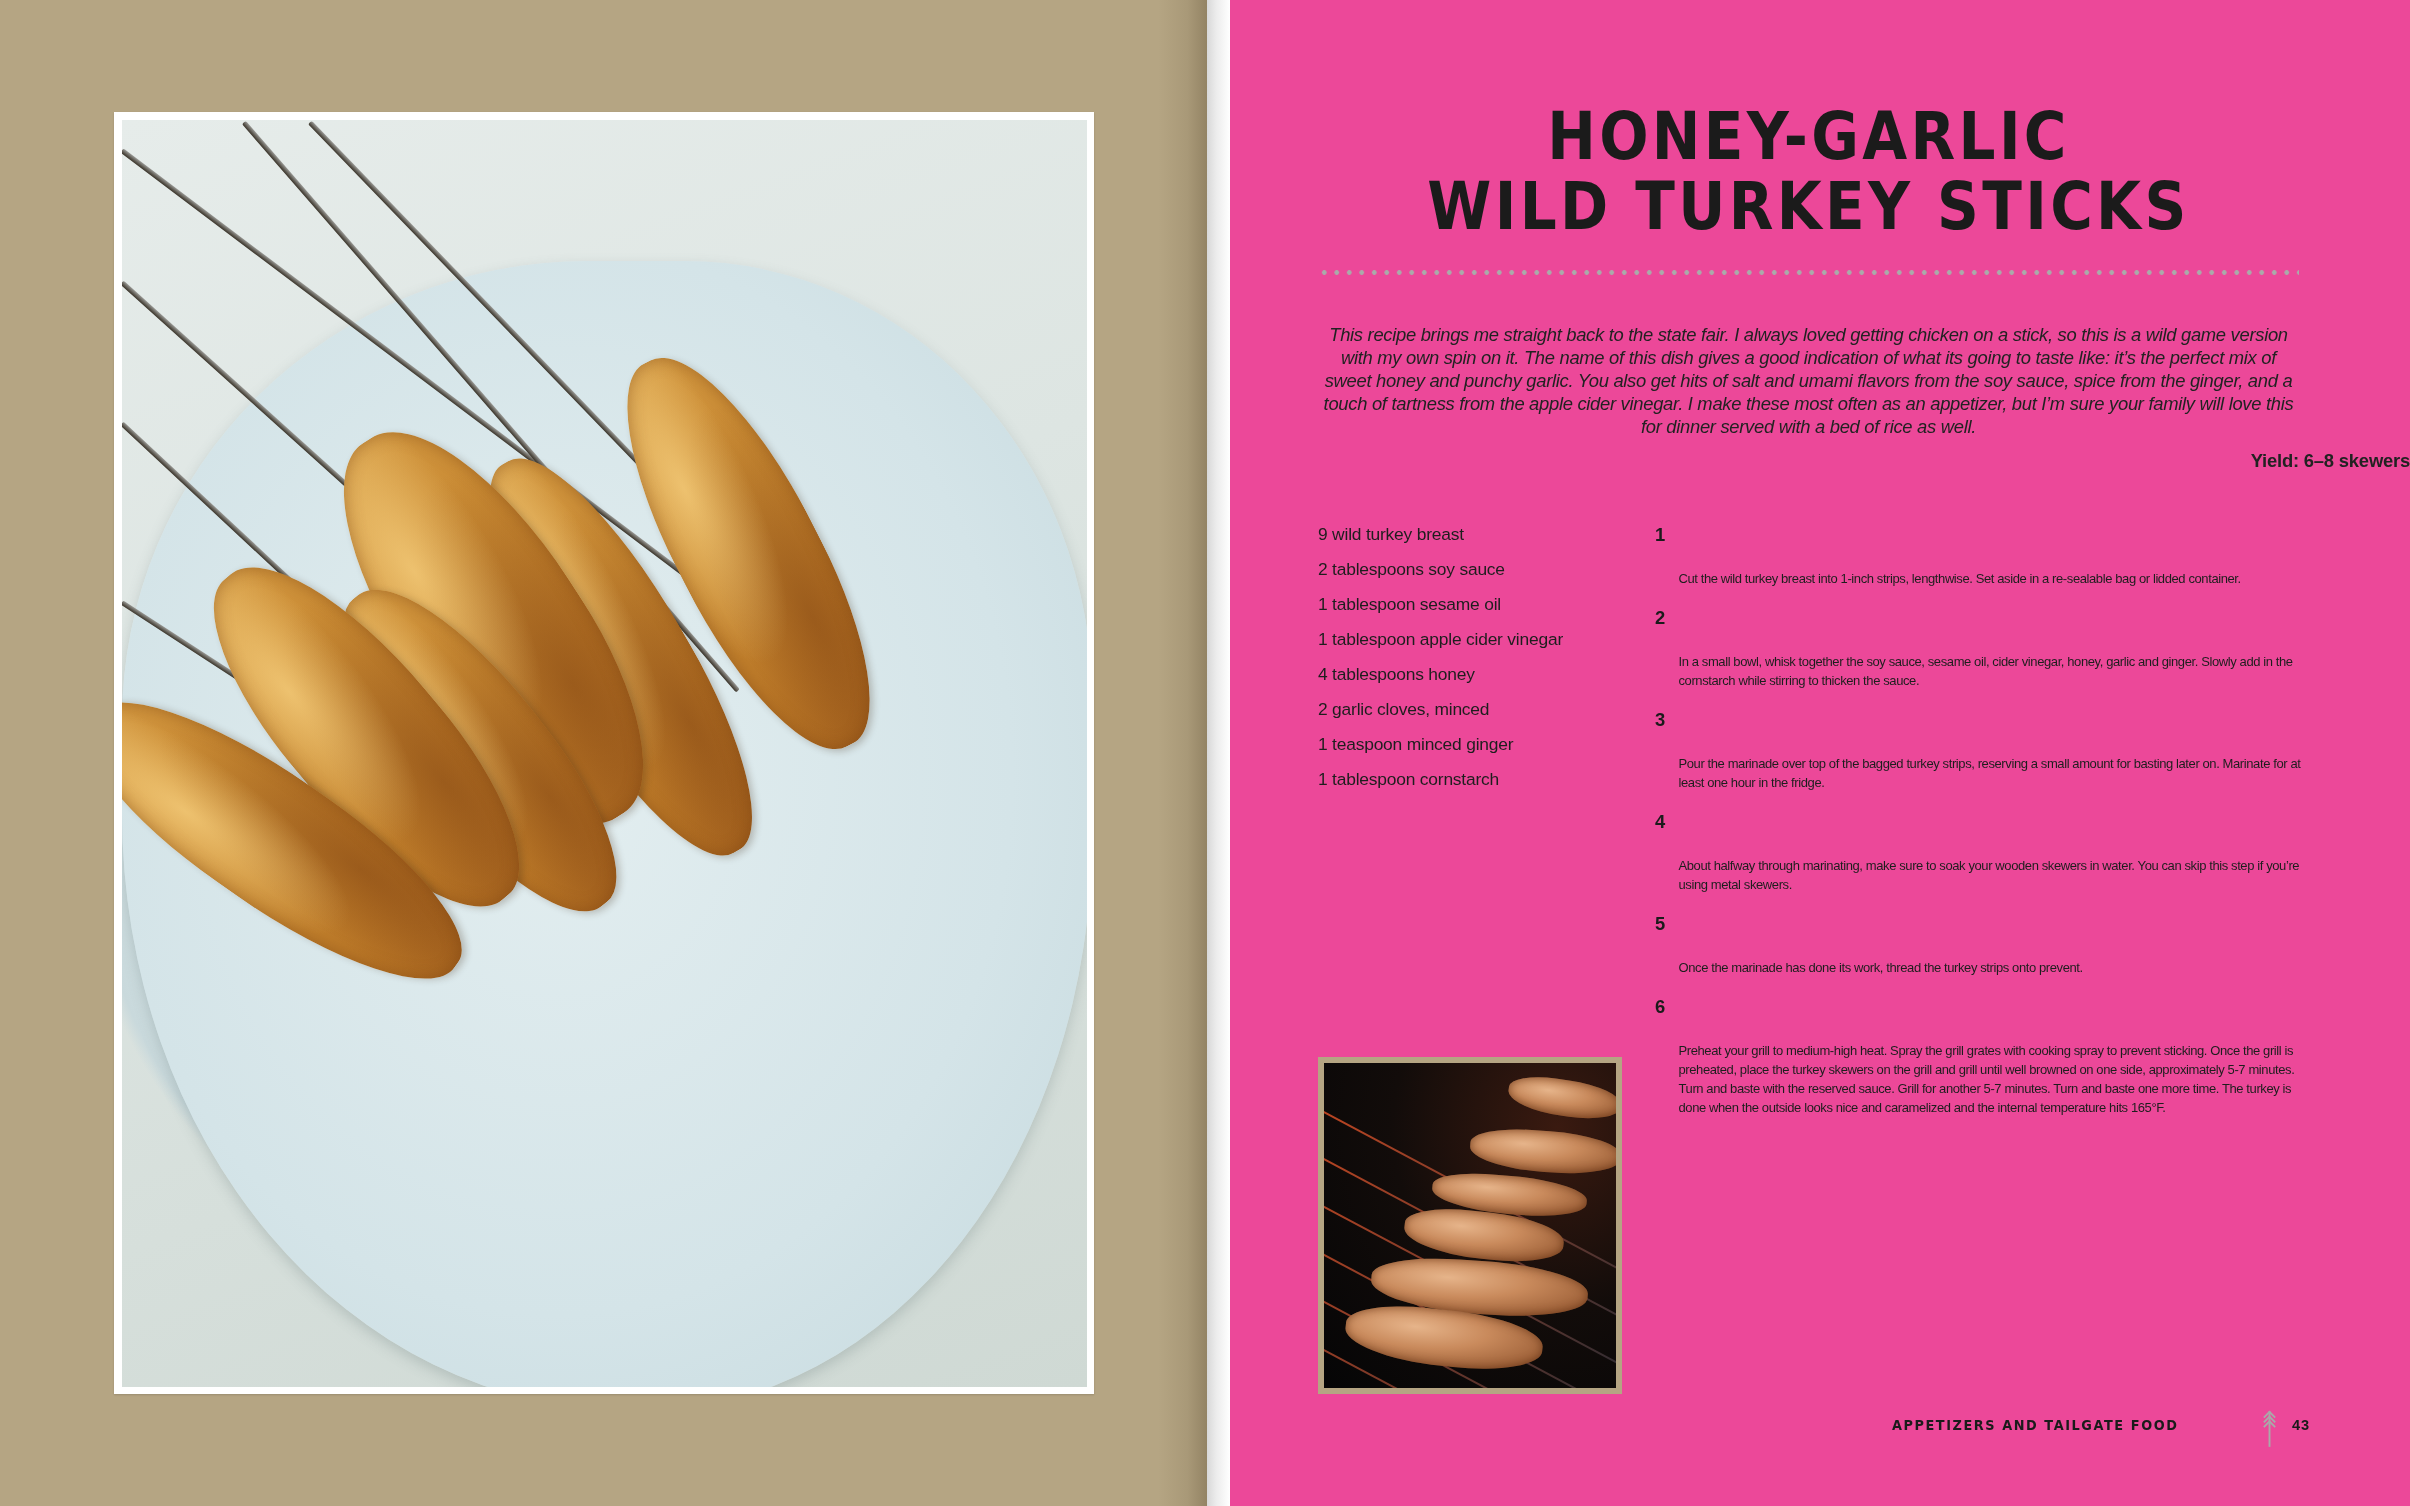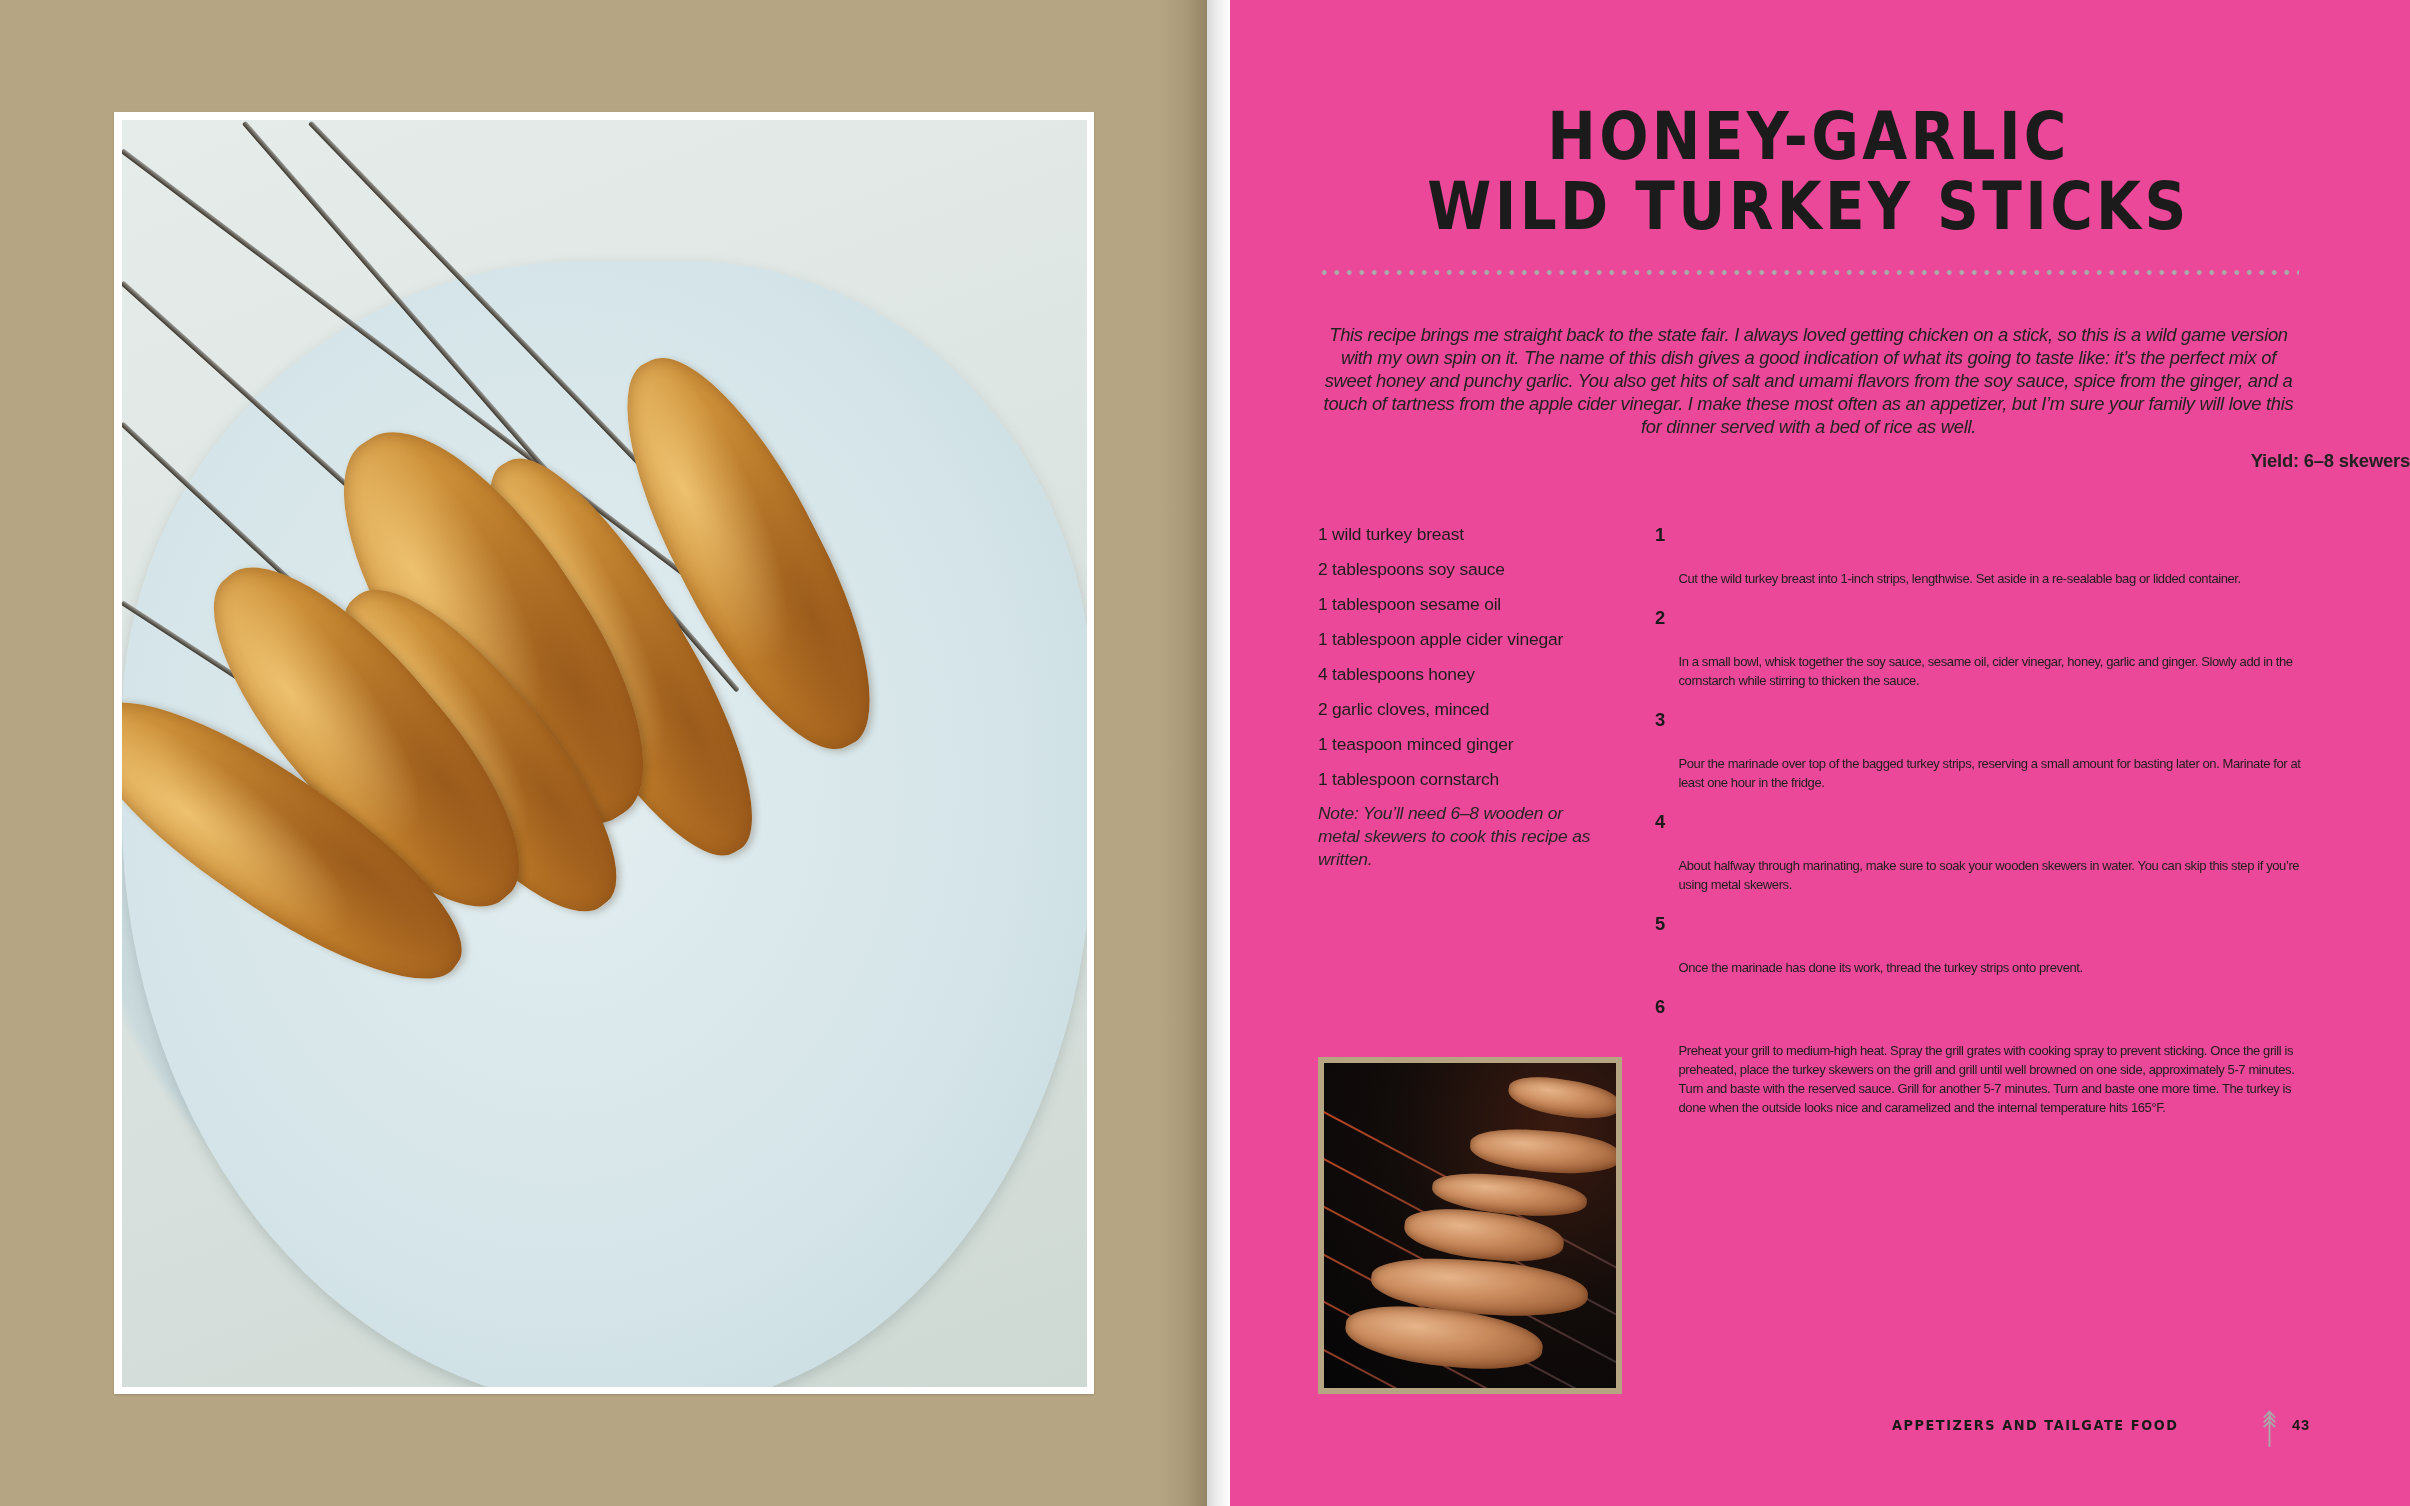--- a/index.html
+++ b/index.html
@@ -93,30 +93,29 @@
     <div>WILD TURKEY STICKS</div>
   </div>
 
   <div class="dotted-rule"></div>
 
   <p class="intro" style="margin:0;">This recipe brings me straight back to the state fair. I always loved getting chicken on a stick, so this is a wild game version with my own spin on it.  The name of this dish gives a good indication of what its going to taste like: it’s the perfect mix of sweet honey and punchy garlic. You also get hits of salt and umami flavors from the soy sauce, spice from the ginger, and a touch of tartness from the apple cider vinegar. I make these most often as an appetizer, but I’m sure your family will love this for dinner served with a bed of rice as well.</p>
 
   <div class="yield">Yield: 6–8 skewers</div>
 
   <ul class="ingredients">
-    <li>1 wild turkey breast</li>
+    <li>9 wild turkey breast</li>
     <li>2 tablespoons soy sauce</li>
     <li>1 tablespoon sesame oil</li>
     <li>1 tablespoon apple cider vinegar</li>
     <li>4 tablespoons honey</li>
     <li>2 garlic cloves, minced</li>
     <li>1 teaspoon minced ginger</li>
     <li>1 tablespoon cornstarch</li>
   </ul>
-  <div class="ingr-note">Note: You’ll need 6–8 wooden or metal skewers to cook this recipe as written.</div>
 
   <ol class="steps">
     <li class="step">
       <span class="step-num">1</span>
       <span class="step-text">Cut the wild turkey breast into 1-inch strips, lengthwise. Set aside in a re-sealable bag or lidded container.</span>
     </li>
     <li class="step">
       <span class="step-num">2</span>
       <span class="step-text">In a small bowl, whisk together the soy sauce, sesame oil, cider vinegar, honey, garlic and ginger. Slowly add in the cornstarch while stirring to thicken the sauce.</span>
     </li>

